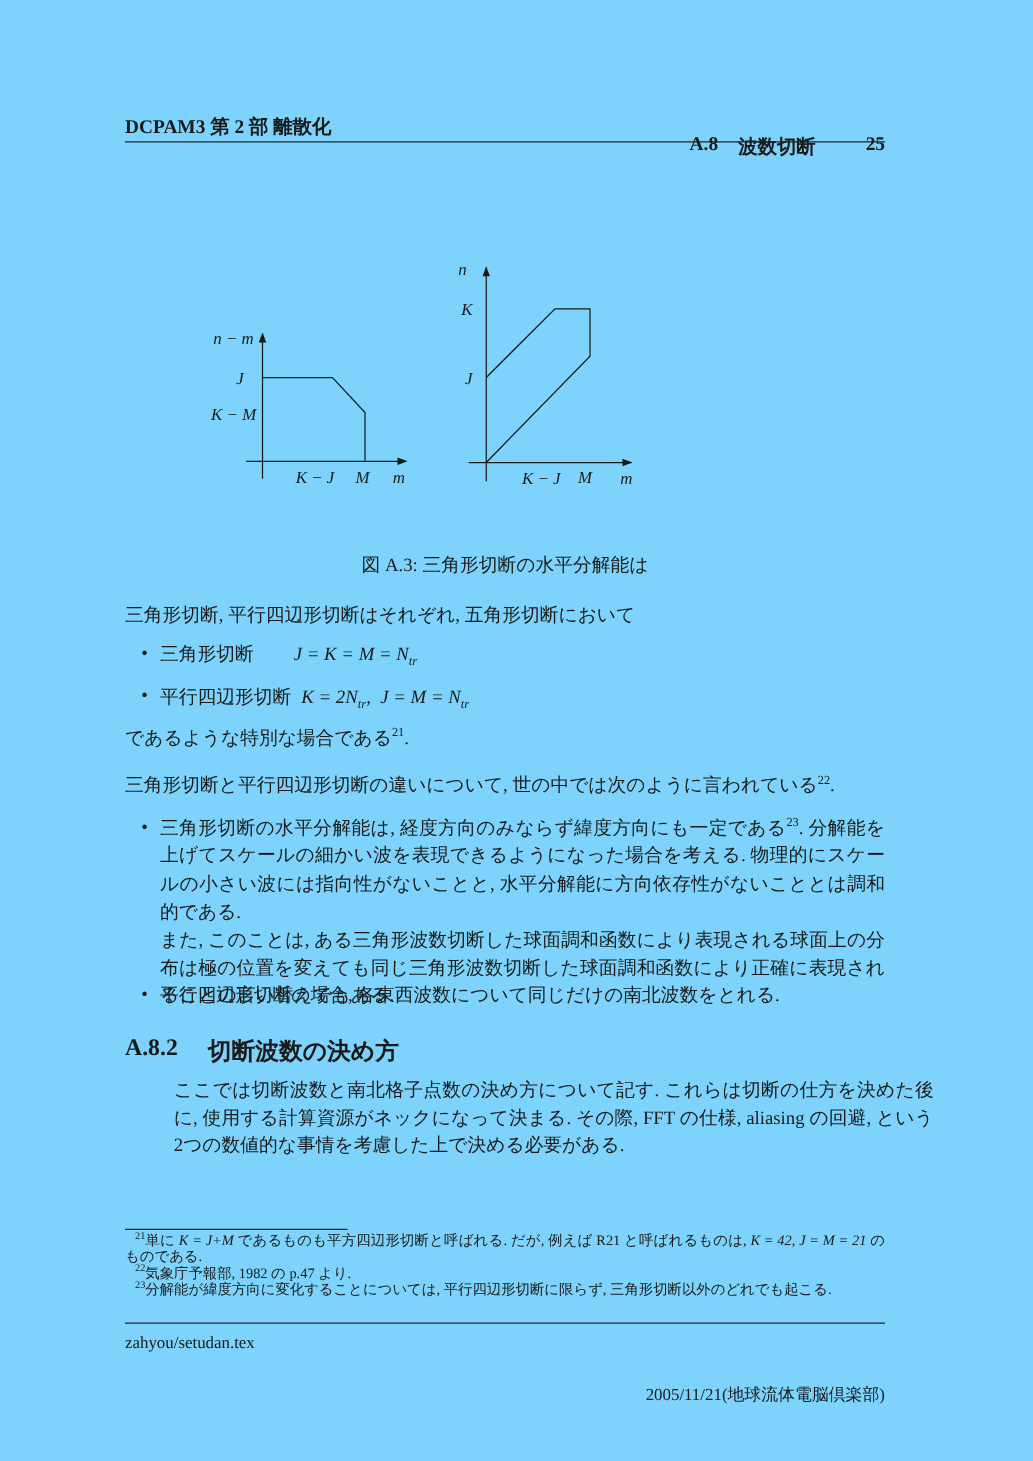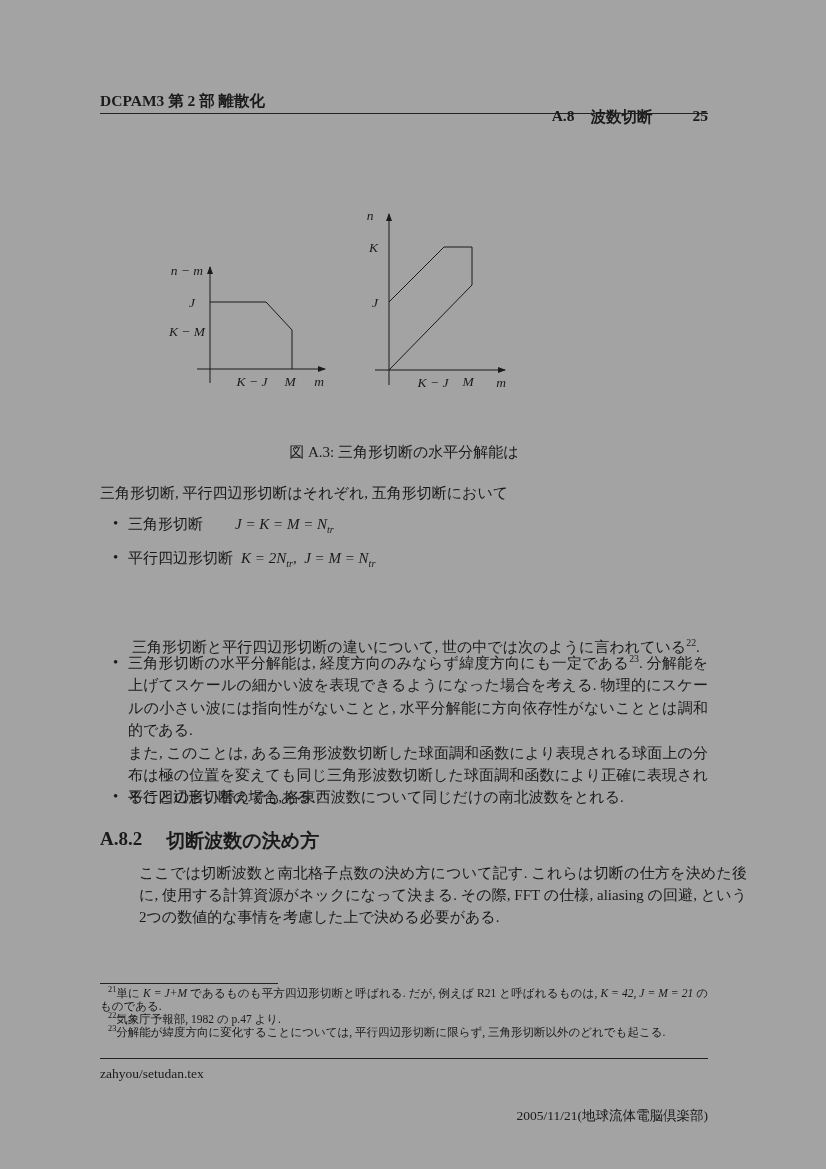--- a/index.html
+++ b/index.html
@@ -1,17 +1,17 @@
 <!DOCTYPE html>
 <html><head>
 <meta charset="utf-8">
 <style>
   html,body{margin:0;padding:0;background:#fff;}
   .page{
-    position:relative;width:826px;height:1169px;background:#a3a3a3;
+    position:relative;width:826px;height:1169px;background:#7dd3fc;
     font-family:"Liberation Serif","DejaVu Serif",serif;color:#1a1a1a;
     overflow:hidden;
   }
   .abs{position:absolute;}
   .body-text{font-size:15px;line-height:22px;}
   .just{text-align:justify;}
   .header-left{left:100px;top:91px;font-size:15.5px;font-weight:700;}
   .header-right{right:118px;top:107px;font-size:15.5px;font-weight:700;display:flex;}
   .header-right .sec{margin-right:16px;}
   .header-right .pgnum{margin-left:40px;}
@@ -27,21 +27,21 @@
   .list-intro{left:100px;top:482px;width:608px;}
   .list-item{left:100px;width:608px;}
   .bullet{position:absolute;left:13px;top:-1px;font-size:15px;}
   .li-text{display:block;padding-left:28px;}
   .math{font-style:italic;white-space:pre;}
   .math sub{font-size:68%;font-style:italic;text-align:center;}
   .li1-math{margin-left:32px;}
   .li2-math{margin-left:8px;}
   sup.fnmark{font-size:66%;vertical-align:super;line-height:0;}
   .para-special{left:100px;top:580px;width:608px;}
-  .para-diff{left:100px;top:636px;width:608px;margin-left:32px;}
+  .para-diff{left:100px;top:618px;width:608px;}
   .list2-item1{top:652px;line-height:22.4px;}
   .list2-item2{top:786px;}
   .section-heading{left:100px;top:828px;font-size:19px;font-weight:700;display:flex;}
   .section-heading .num{margin-right:24px;font-family:Liberation Serif, serif;}
   .section-para{left:100px;top:862px;width:608px;margin-left:39px;}
   .footnote-rule{left:100px;top:983px;width:178px;}
   .footnotes{left:100px;top:987px;width:608px;font-size:11.5px;line-height:12.9px;}
   .footnote{text-indent:8px;text-align:justify;}
   .footnotes sup.fnmark{font-size:72%;}
   .footer-rule{left:100px;top:1058px;width:608px;}
@@ -96,20 +96,21 @@
 
   <div class="abs body-text list-item" style="top:513px;">
     <span class="bullet">•</span>
     <span class="li-text"><span>三角形切断</span><span class="math li1-math"><span>J = K = M = N</span><sub>tr</sub></span></span>
   </div>
   <div class="abs body-text list-item" style="top:547px;">
     <span class="bullet">•</span>
     <span class="li-text"><span>平行四辺形切断</span><span class="math li2-math"><span>K = 2N</span><sub>tr</sub><span>, J = M = N</span><sub>tr</sub></span></span>
   </div>
 
+  <div class="abs body-text para-special"><span>であるような特別な場合である</span><sup class="fnmark">21</sup><span>.</span></div>
 
   <div class="abs body-text para-diff"><span>三角形切断と平行四辺形切断の違いについて, 世の中では次のように言われている</span><sup class="fnmark">22</sup><span>.</span></div>
 
   <div class="abs body-text list-item list2-item1 just">
     <span class="bullet">•</span>
     <span class="li-text"><span>三角形切断の水平分解能は, 経度方向のみならず緯度方向にも一定である</span><sup class="fnmark">23</sup><span>. 分解能を上げてスケールの細かい波を表現できるようになった場合を考える. 物理的にスケールの小さい波には指向性がないことと, 水平分解能に方向依存性がないこととは調和的である.</span><br><span>また, このことは, ある三角形波数切断した球面調和函数により表現される球面上の分布は極の位置を変えても同じ三角形波数切断した球面調和函数により正確に表現されることの言い替えでもある.</span></span>
   </div>
   <div class="abs body-text list-item list2-item2">
     <span class="bullet">•</span>
     <span class="li-text">平行四辺形切断の場合, 各東西波数について同じだけの南北波数をとれる.</span>

